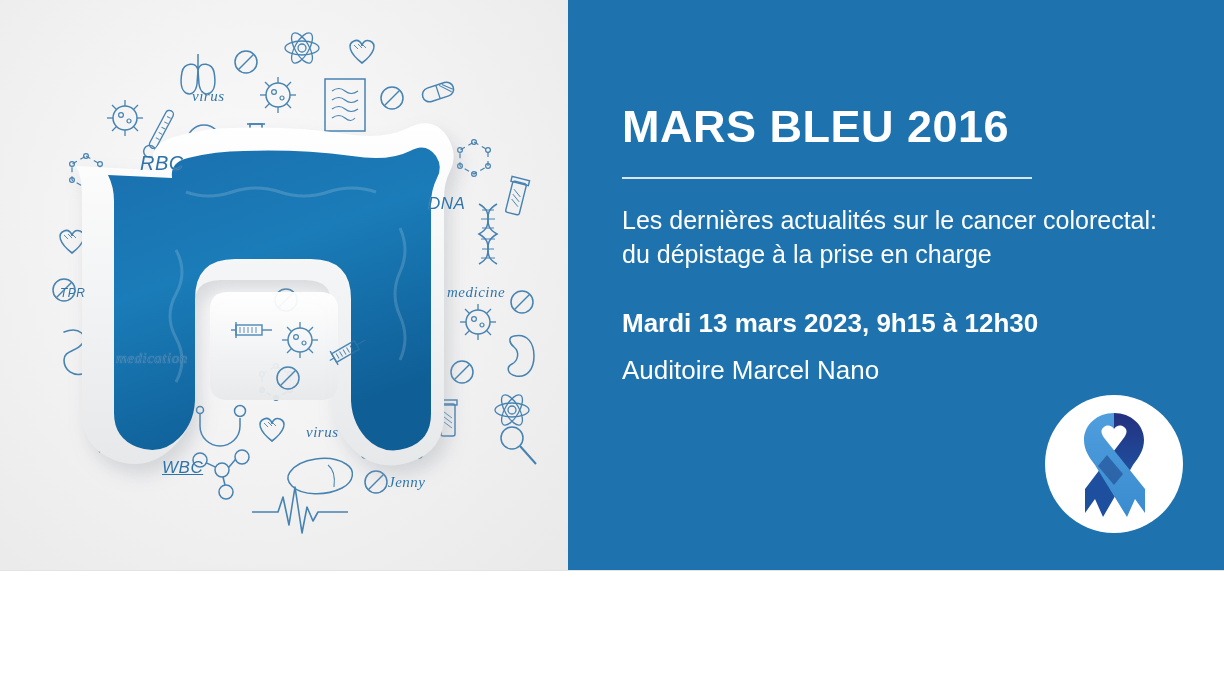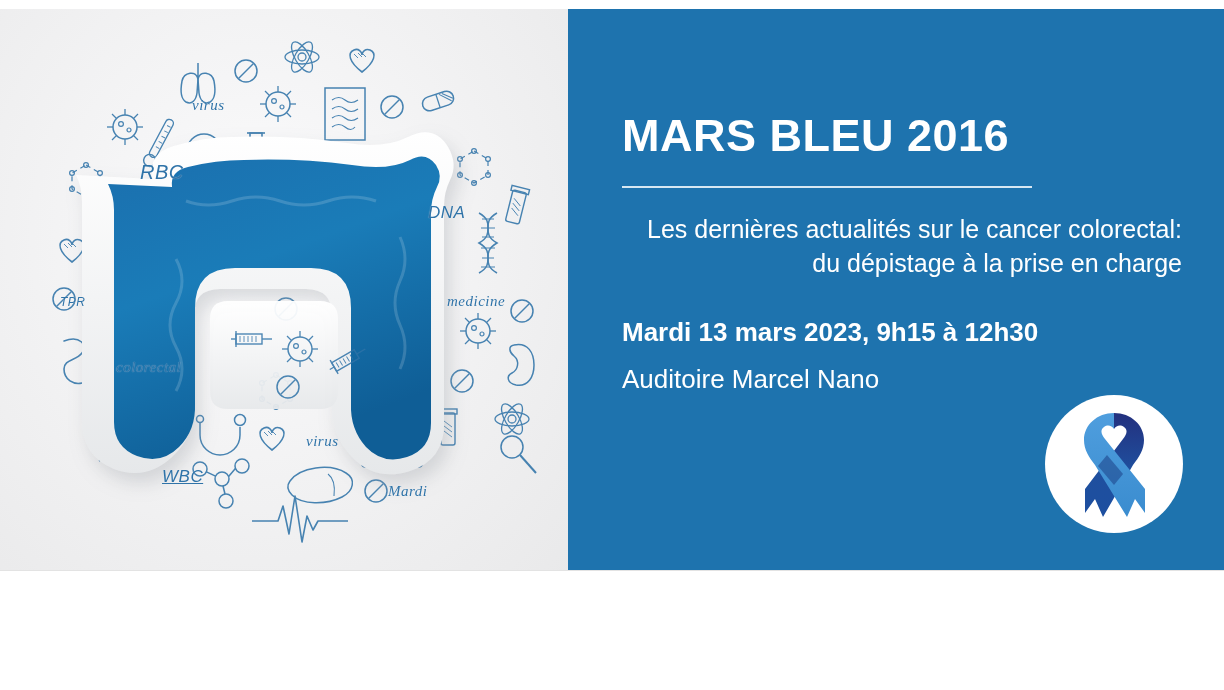--- a/index.html
+++ b/index.html
@@ -4,21 +4,21 @@
 <style>
   html,body{margin:0;padding:0;}
   body{
     width:1224px;height:690px;overflow:hidden;
     background:#ffffff;
     font-family:"Liberation Sans","DejaVu Sans",sans-serif;
   }
   .poster{position:relative;width:1224px;height:690px;}
 
   
-  .top{position:absolute;left:0;top:9px;width:1224px;height:570px;display:flex;text-align:right;}
+  .top{position:absolute;left:0;top:0;width:1224px;height:570px;display:flex;}
 
   
   .illus{
     position:relative;width:568px;height:570px;overflow:hidden;
     background:radial-gradient(ellipse at 45% 40%, #fbfbfc 0%, #f3f3f4 45%, #e9e9ea 100%);
   }
   .illus svg{position:absolute;left:0;top:0;width:568px;height:570px;}
   .doodle-label{
     position:absolute;color:#2f73a8;font-family:"Liberation Serif","DejaVu Serif",serif;
     font-style:italic;font-size:15px;letter-spacing:.5px;white-space:nowrap;
@@ -341,24 +341,24 @@
           <use href="#dsyringe" x="348" y="350" transform="rotate(-30 348 350)"></use>
           <use href="#dpill" x="288" y="378"></use>
         </g>
       </svg>
 
       <div class="doodle-label" style="left:192px;top:88px;">virus</div>
       <div class="doodle-label sans" style="left:118px;top:152px;font-size:20px;margin-left:22px;">RBC</div>
       <div class="doodle-label sans" style="left:428px;top:194px;font-size:17px;">DNA</div>
       <div class="doodle-label sans" style="left:60px;top:286px;font-size:12px;">TPR</div>
       <div class="doodle-label" style="left:447px;top:284px;">medicine</div>
-      <div class="doodle-label" style="left:116px;top:350px;">colorectal</div>
+      <div class="doodle-label" style="left:116px;top:350px;">medication</div>
       <div class="doodle-label" style="left:306px;top:424px;">virus</div>
       <div class="doodle-label sans" style="left:162px;top:458px;font-size:17px;text-decoration:underline;">WBC</div>
-      <div class="doodle-label" style="left:388px;top:474px;">Mardi</div>
+      <div class="doodle-label" style="left:388px;top:474px;">Jenny</div>
     </div>
 
     <div class="panel">
       <div class="panel-inner">
         <div class="title">MARS BLEU 2016</div>
         <div class="rule"></div>
         <div class="subtitle">Les dernières actualités sur le cancer colorectal: du dépistage à la prise en charge</div>
         <div class="date">Mardi 13 mars 2023, 9h15 à 12h30</div>
         <div class="venue">Auditoire Marcel Nano</div>
       </div>

